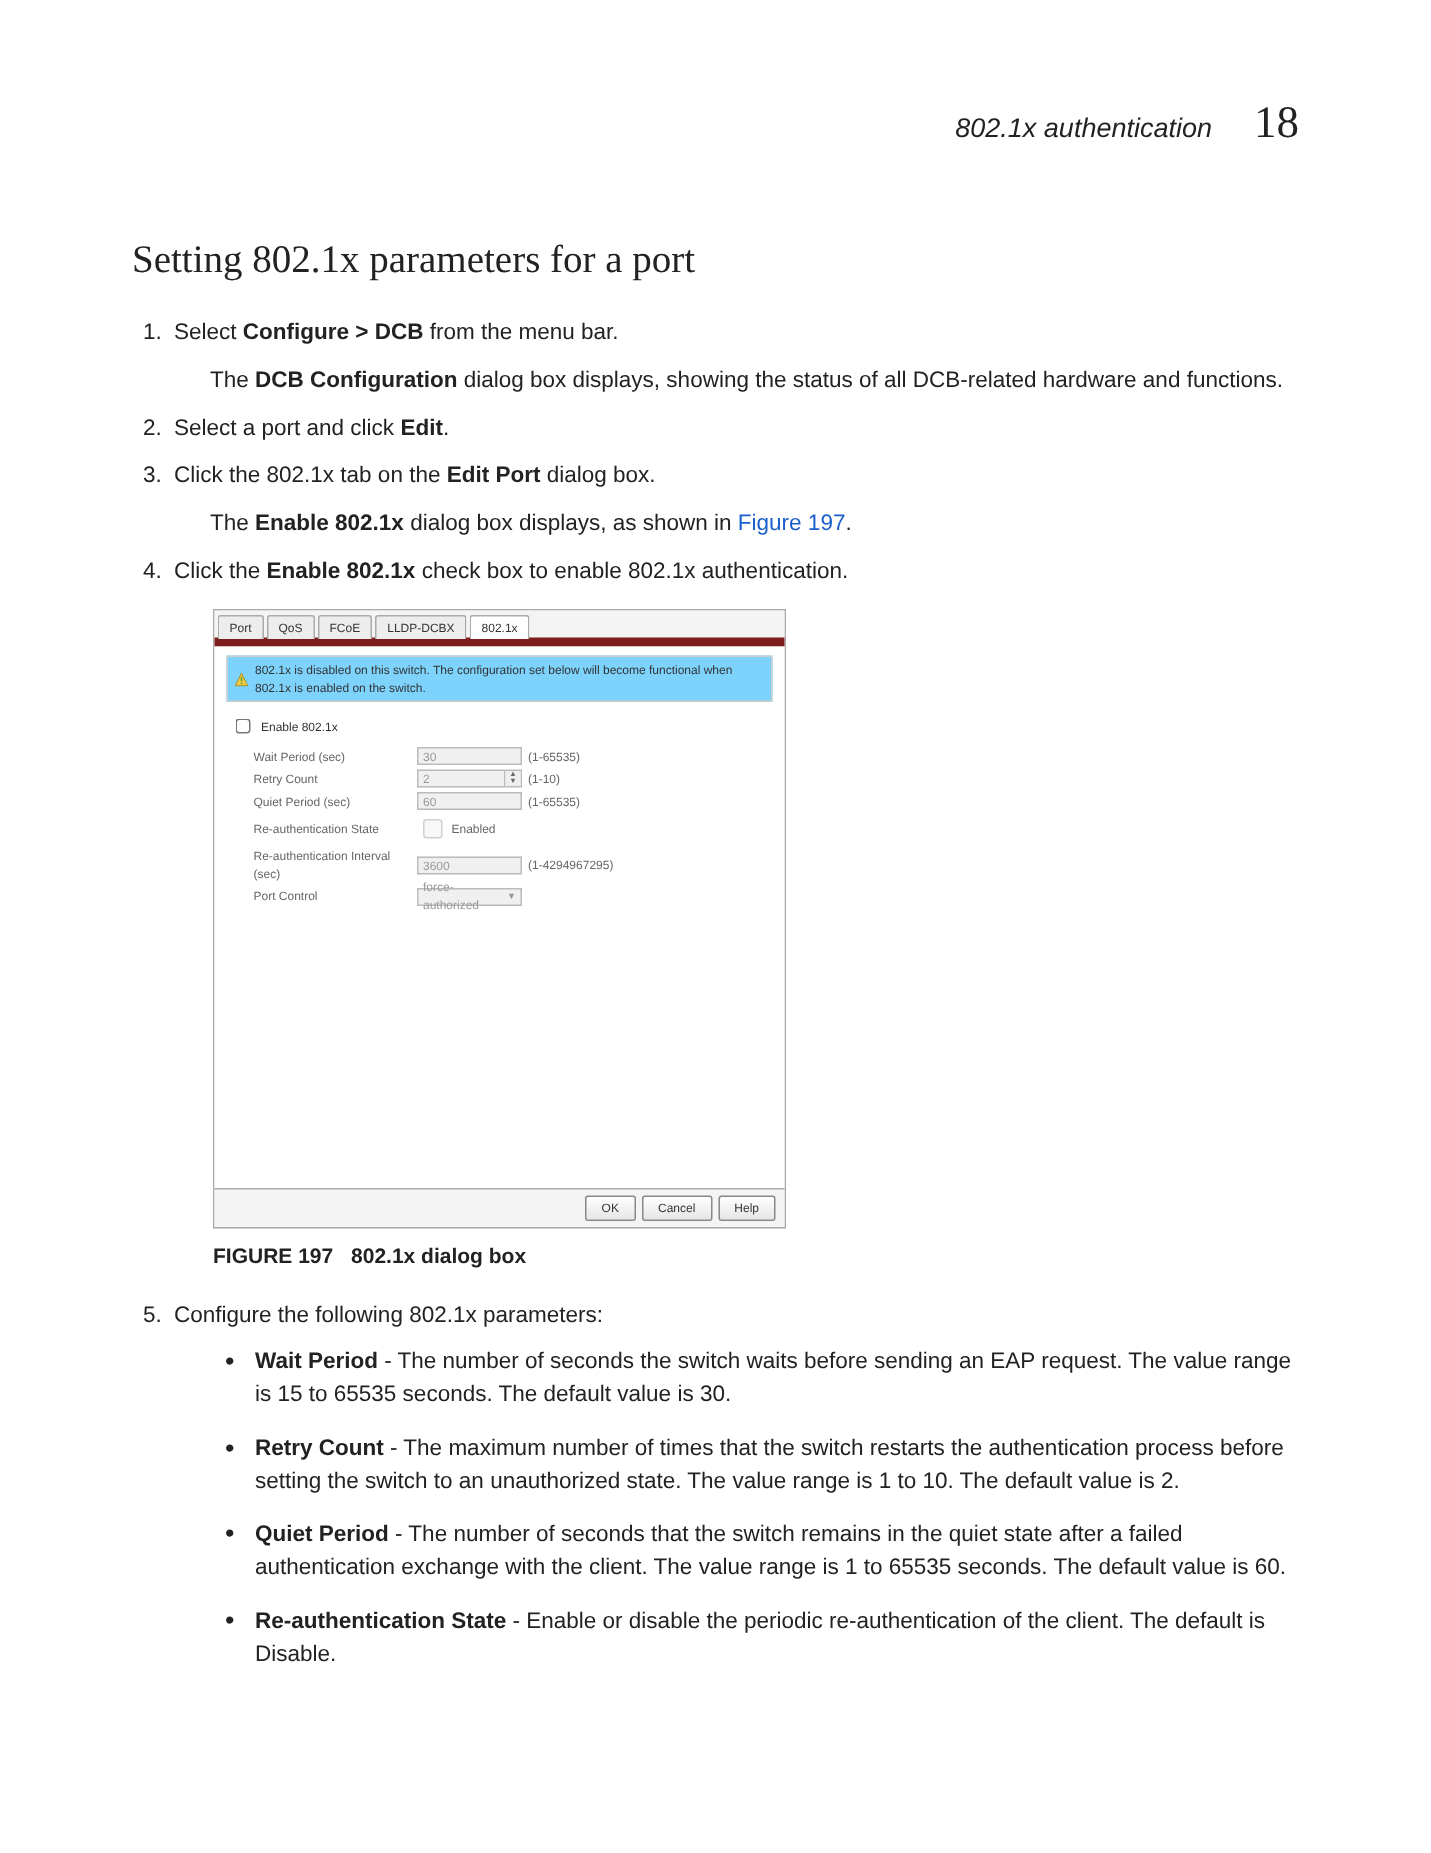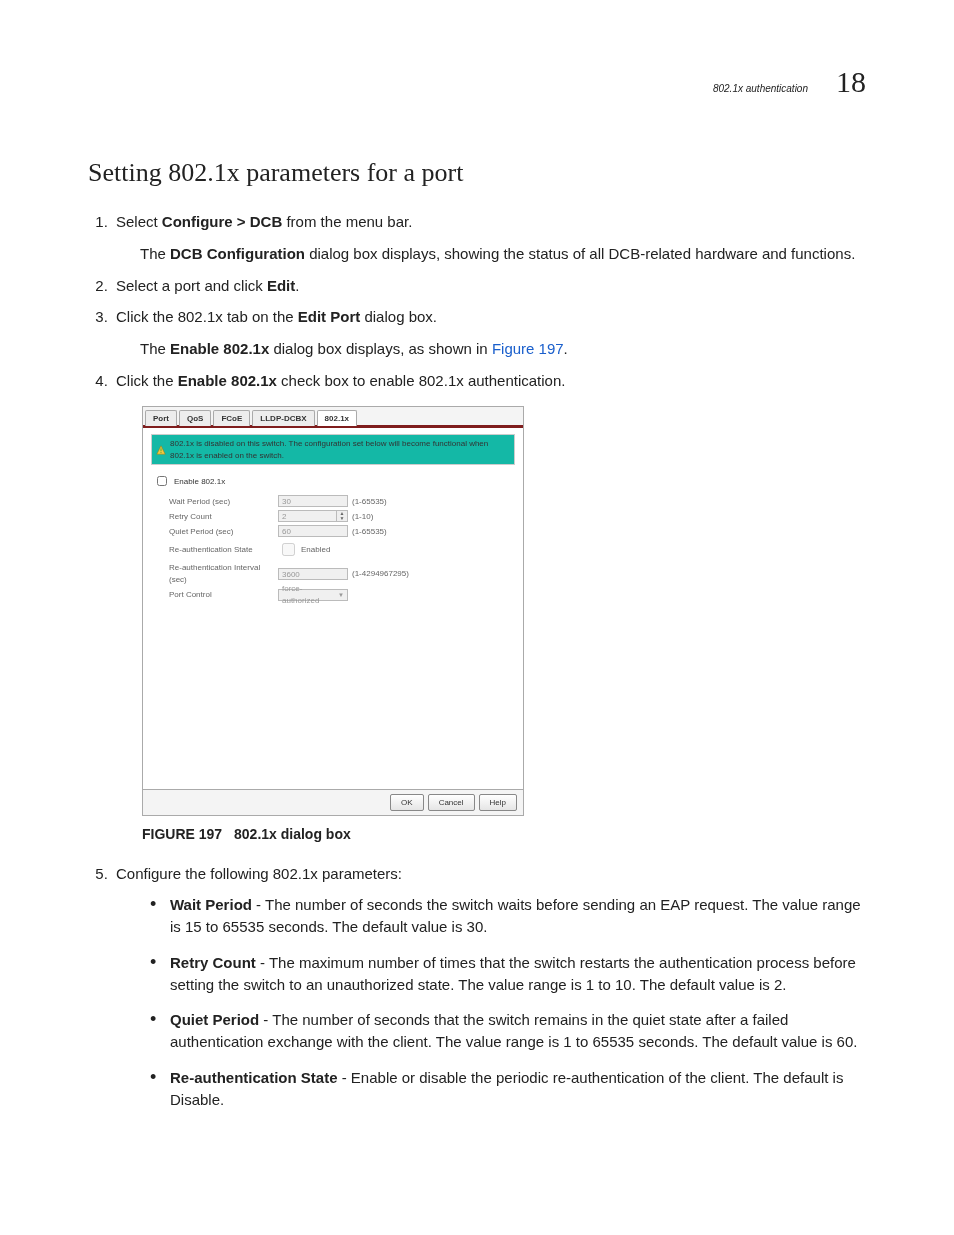--- a/index.html
+++ b/index.html
@@ -20,21 +20,21 @@
   }
   .running-head {
     display: flex;
     justify-content: flex-end;
     align-items: baseline;
     gap: 28px;
     margin-bottom: 50px;
   }
   .running-head .section-name {
     font-style: italic;
-    font-size: 10px;
+    font-size: 18px;
     color: #222;
   }
   .running-head .chapter-num {
     font-family: Georgia, "Times New Roman", serif;
     font-size: 30px;
     font-weight: 400;
   }
   h1.page-title {
     font-family: Georgia, "Times New Roman", serif;
     font-size: 26px;
@@ -100,45 +100,44 @@
   .dialog {
     width: 380px;
     border: 1px solid #aaa;
     font-family: Verdana, Arial, sans-serif;
     font-size: 8px;
     background: #f4f4f4;
     color: #333;
   }
   .tabstrip {
     display: flex;
-    border-bottom: 3px solid #7f1d1d;
+    border-bottom: 6px solid #7f1d1d;
     background: #f4f4f4;
     padding: 2px 2px 0 2px;
     gap: 0;
-    font-weight: bold;
   }
   .tab {
     border: 1px solid #aaa;
     border-bottom: none;
     background: #ededed;
     padding: 2px 7px;
     margin-right: 2px;
     position: relative;
     top: 1px;
     border-radius: 2px 2px 0 0;
   }
   .tab.active {
     background: #fff;
   }
   .dialog-body {
     background: #fff;
     padding: 6px 8px 8px 8px;
   }
   .warning-bar {
-    background: #14b8a6;
+    background: #7dd3fc;
     border: 1px solid #ccc;
     padding: 3px 4px;
     display: flex;
     align-items: center;
     gap: 4px;
     margin-bottom: 6px;
   }
   .warn-icon {
     width: 10px; height: 10px;
     display: inline-block;

